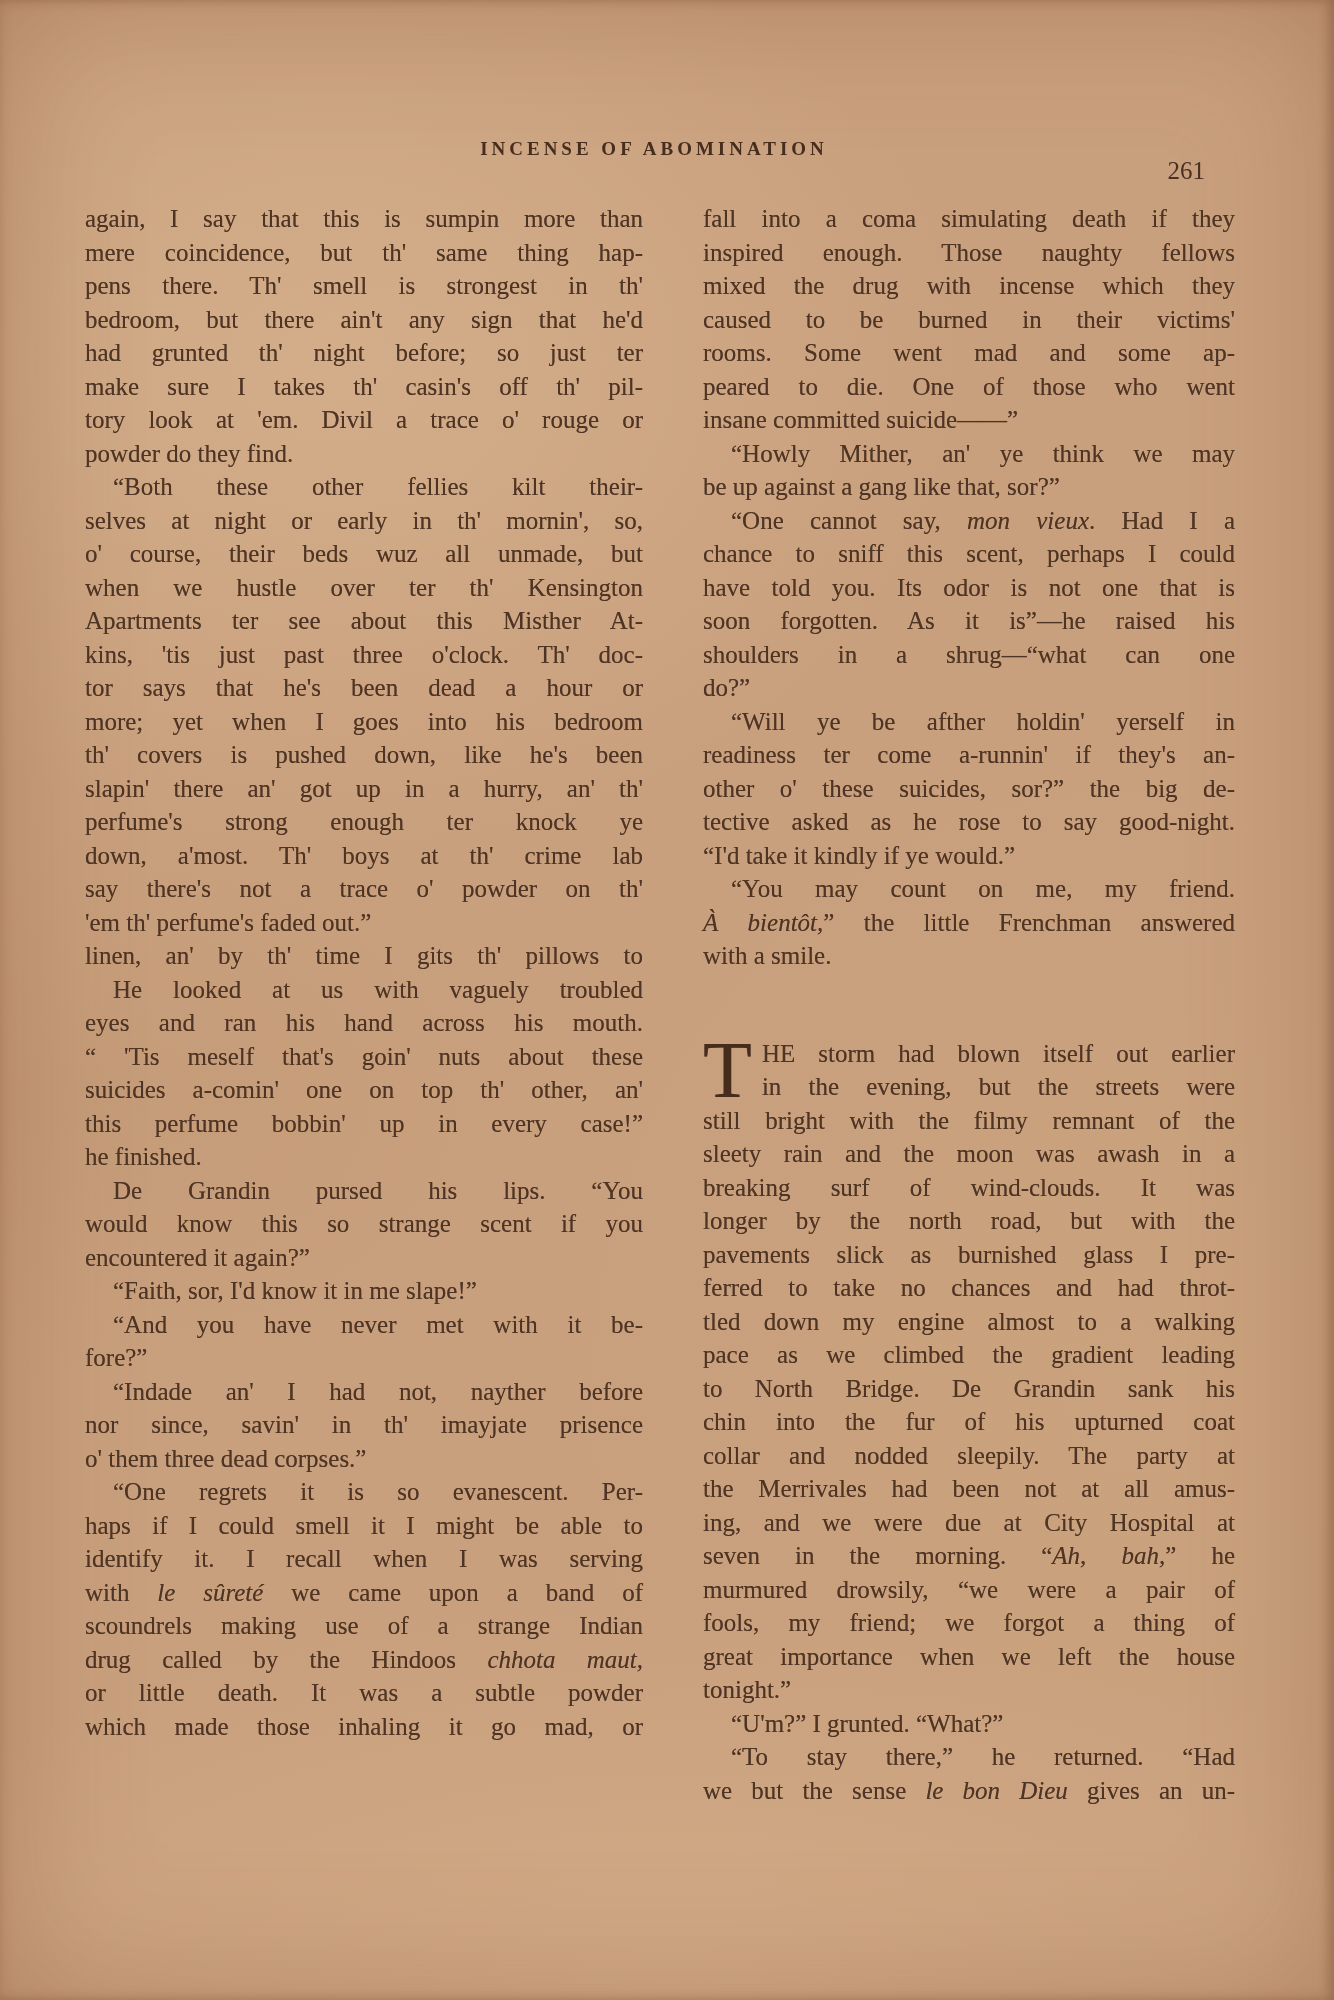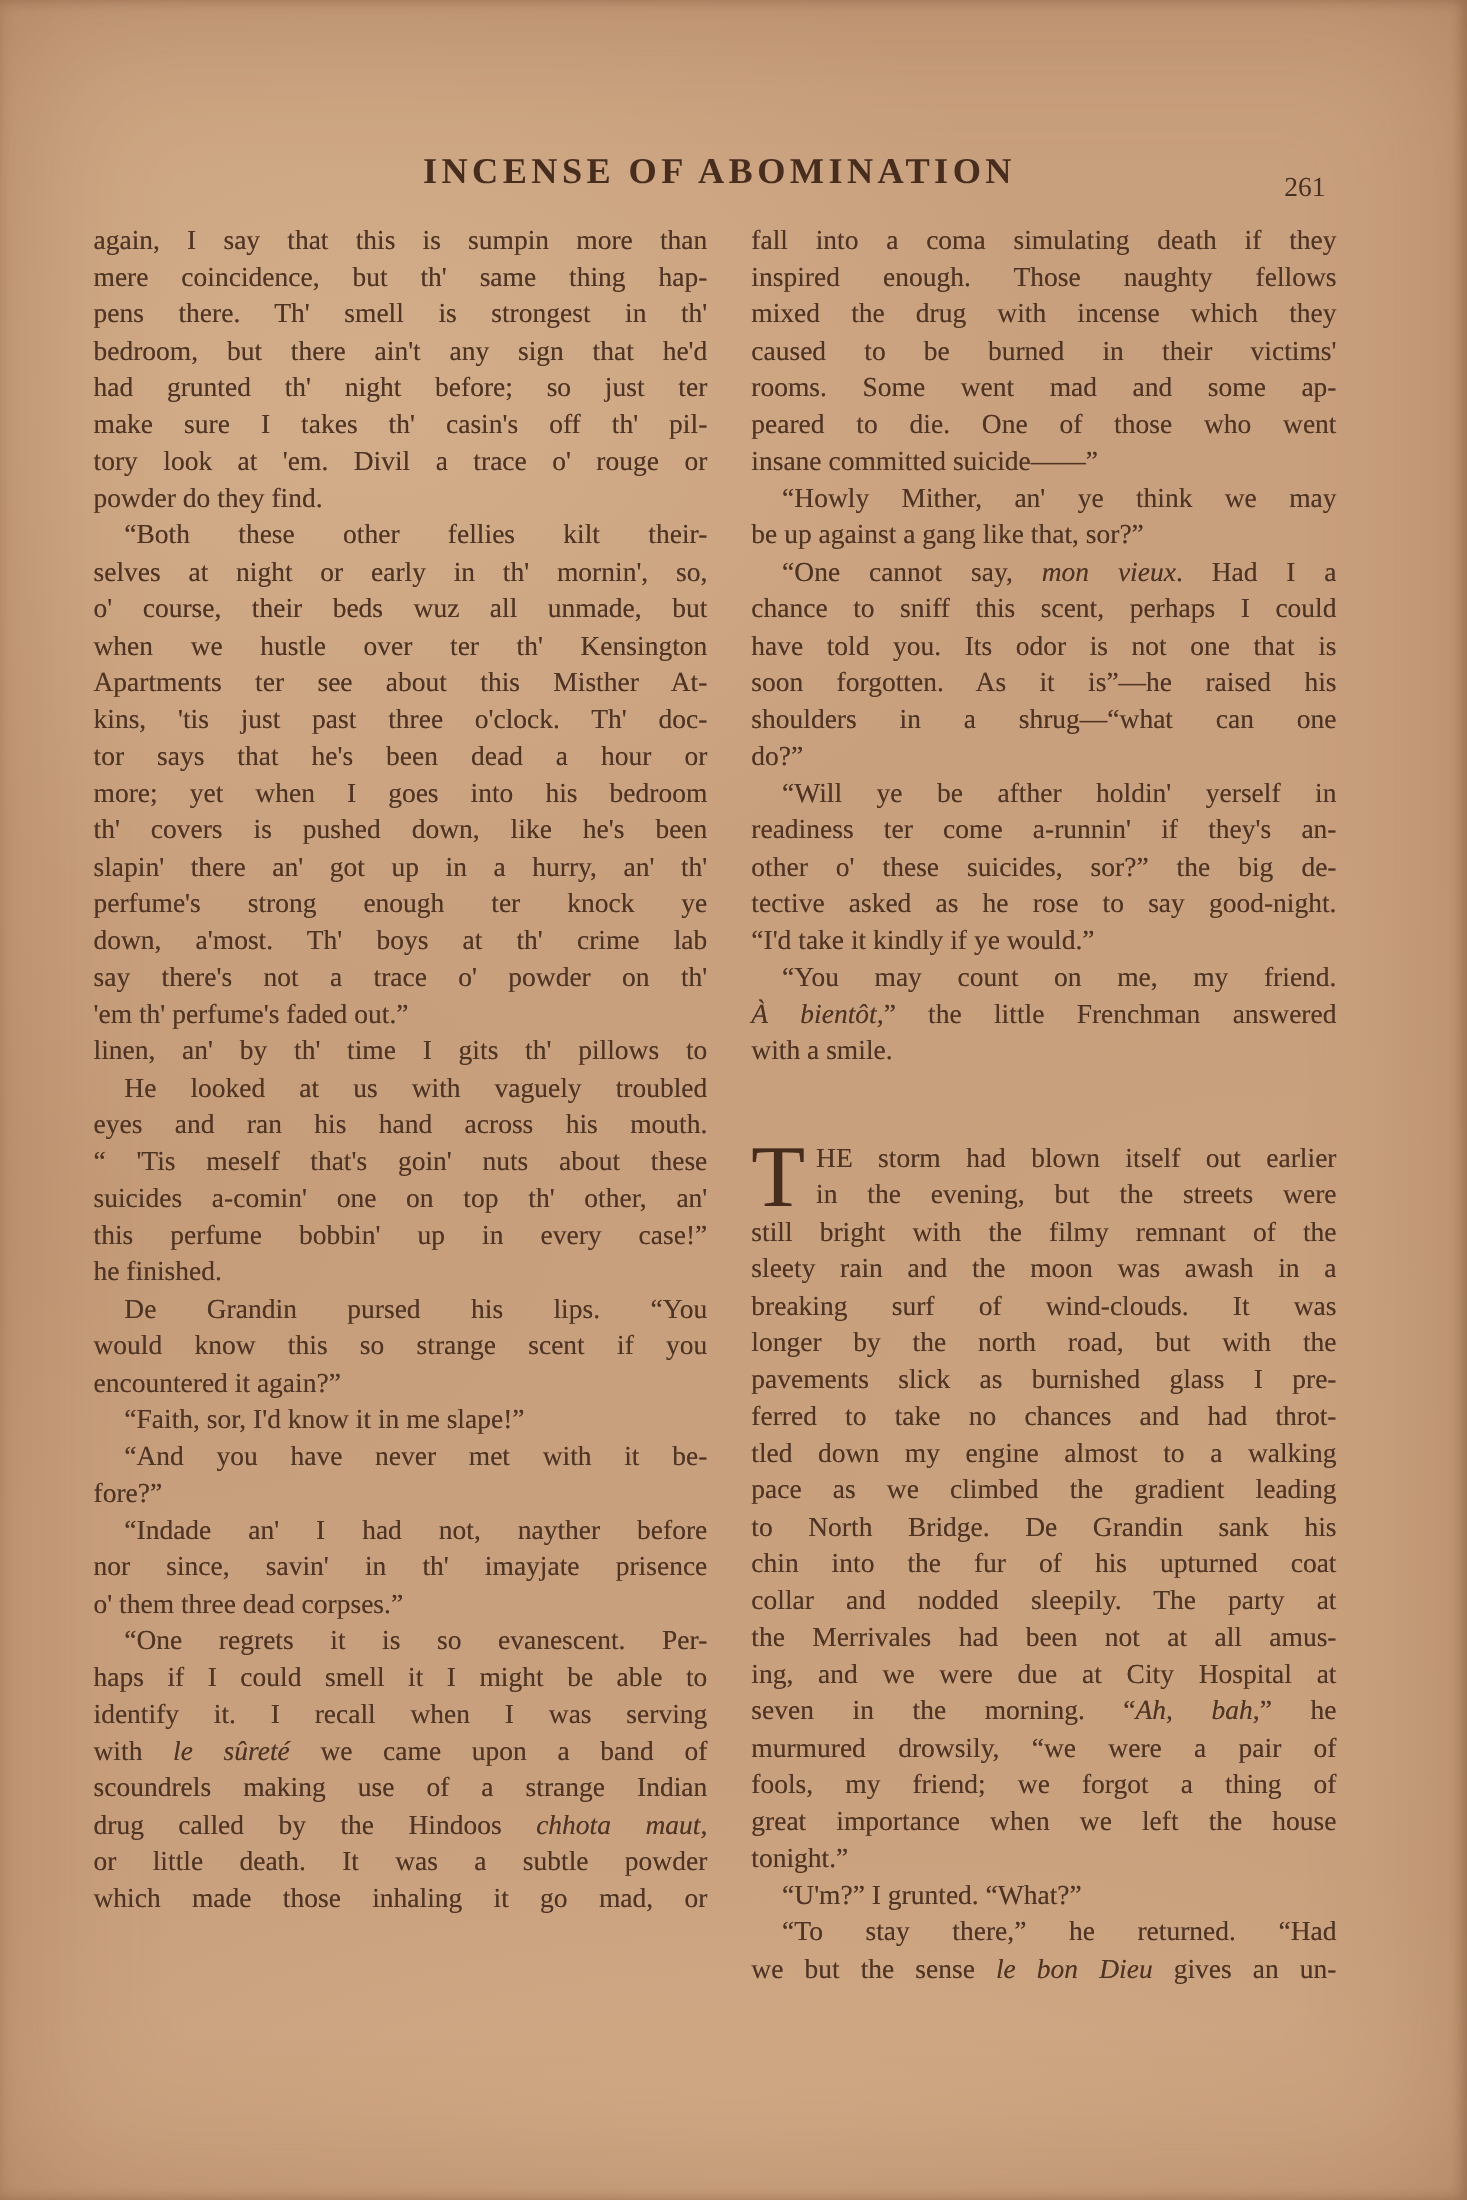--- a/index.html
+++ b/index.html
@@ -24,39 +24,39 @@
   }
   .header-row {
     position: absolute;
     top: 138px;
     left: 85px;
     width: 1138px;
     height: 34px;
   }
   .running-head {
     text-align: center;
-    font-size: 33px;
+    font-size: 19px;
     font-weight: bold;
     letter-spacing: 4px;
     color: #462d1e;
   }
   .page-number {
     position: absolute;
     right: 18px;
     top: 3px;
     font-size: 25px;
     color: #4a3021;
     margin-top: 16px;
   }
   .columns {
     position: absolute;
     top: 202px;
     left: 85px;
     display: flex;
-    gap: 40px;
+    gap: 60px;
     justify-content: flex-end;
   }
   .col { font-size: 25px; line-height: 33.5px; }
   .col-left  { width: 558px; }
   .col-right { width: 532px; }
   .para { margin: 0; }
   .para.section { margin-top: 64px; }
   .line {
     text-align: justify;
     text-align-last: justify;

